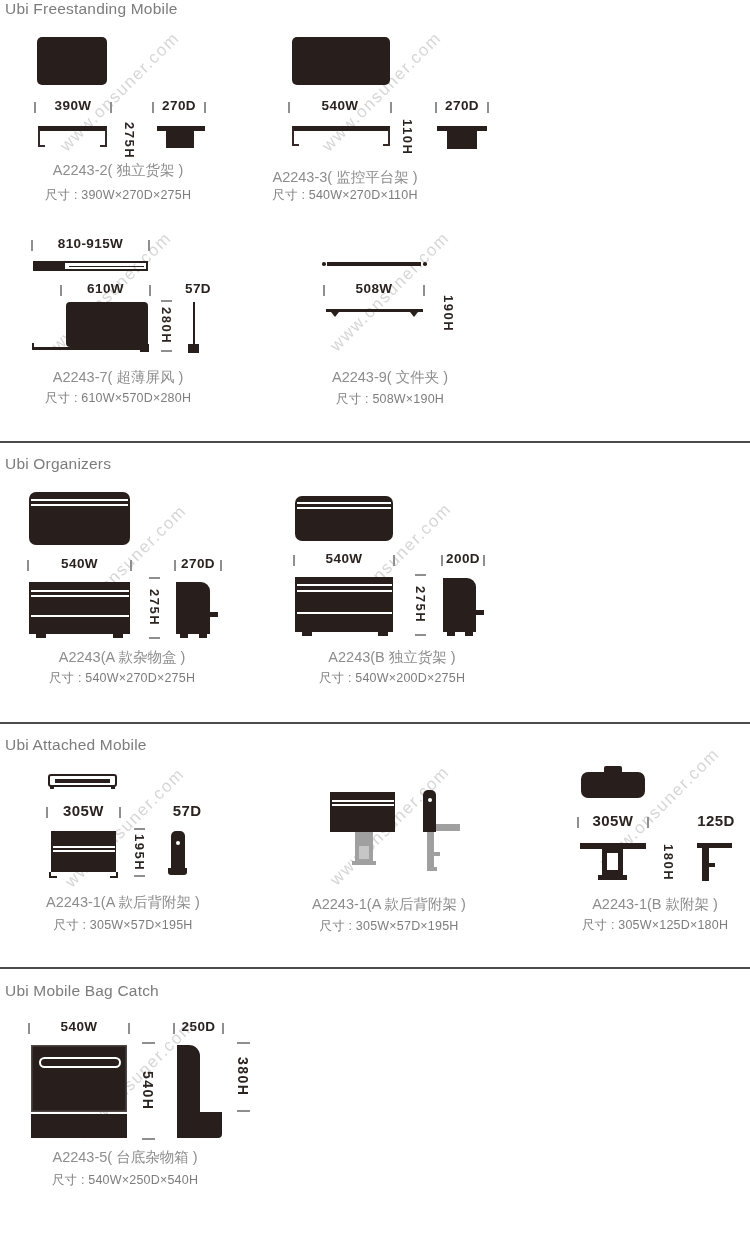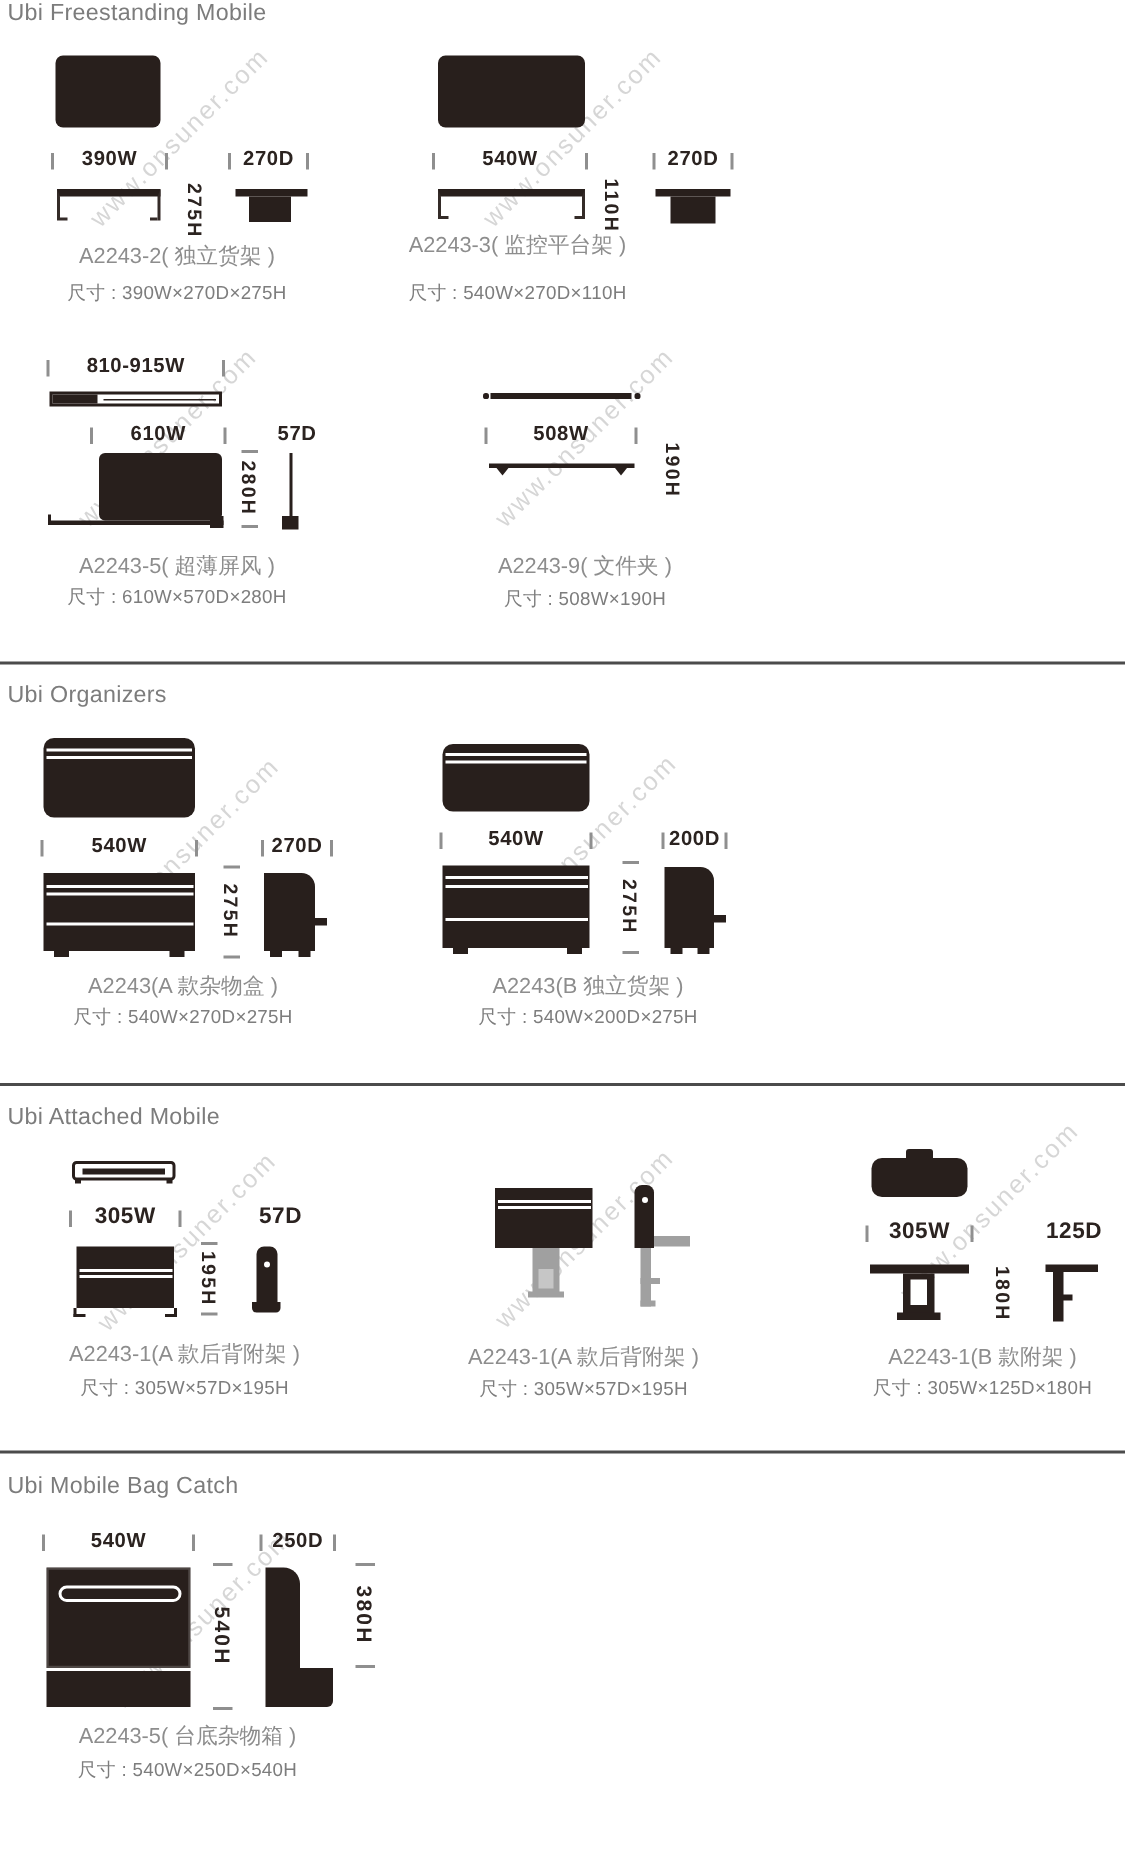--- a/index.html
+++ b/index.html
@@ -85,21 +85,21 @@
     <span class="lbl">270D</span>
     <span class="vtick"></span>
   </div>
   <div class="abs bracket" style="left:292px;top:126px;width:98px;height:20px">
     <span class="nub" style="left:0"></span>
     <span class="nub" style="right:0"></span>
   </div>
   <span class="abs vlbl" style="left:400px;top:119px">110H</span>
   <div class="abs ink" style="left:437px;top:126px;width:50px;height:5px"></div>
   <div class="abs ink" style="left:447px;top:131px;width:30px;height:18px"></div>
-  <div class="abs caption" style="left:255px;top:154px;width:180px">A2243-3( 监控平台架 )</div>
+  <div class="abs caption" style="left:255px;top:168px;width:180px">A2243-3( 监控平台架 )</div>
   <div class="abs sizeline" style="left:245px;top:187px;width:200px">尺寸 : 540W×270D×110H</div>
 
   <div class="abs hdim" style="left:31px;top:237px;width:119px">
     <span class="vtick"></span>
     <span class="lbl">810-915W</span>
     <span class="vtick"></span>
   </div>
   <div class="abs" style="left:33px;top:261px;width:115px;height:10px;border:2px solid #281f1c;box-sizing:border-box">
     <span style="position:absolute;left:0;top:0;width:30px;height:100%;background:#281f1c"></span>
     <span style="position:absolute;left:34px;right:2px;top:45%;height:1.5px;background:#281f1c"></span>
@@ -116,21 +116,21 @@
   <div class="abs ink" style="left:32px;top:343px;width:2px;height:6px"></div>
   <div class="abs ink" style="left:32px;top:347px;width:117px;height:2.5px"></div>
   <div class="abs ink" style="left:140px;top:344px;width:9px;height:8px"></div>
   <div class="abs vdim" style="left:159px;top:300px;height:52px">
     <span class="htick"></span>
     <span class="vlbl">280H</span>
     <span class="htick"></span>
   </div>
   <div class="abs ink" style="left:193px;top:302px;width:2px;height:43px"></div>
   <div class="abs ink" style="left:188px;top:344px;width:11px;height:9px"></div>
-  <div class="abs caption" style="left:28px;top:368px;width:180px">A2243-5( 超薄屏风 )</div>
+  <div class="abs caption" style="left:28px;top:368px;width:180px">A2243-7( 超薄屏风 )</div>
   <div class="abs sizeline" style="left:18px;top:390px;width:200px">尺寸 : 610W×570D×280H</div>
 
   <div class="abs ink" style="left:327px;top:262px;width:94px;height:4px"></div>
   <div class="abs ink" style="left:322px;top:262px;width:3.5px;height:3.5px;border-radius:50%"></div>
   <div class="abs ink" style="left:423px;top:262px;width:3.5px;height:3.5px;border-radius:50%"></div>
   <div class="abs hdim" style="left:323px;top:282px;width:102px">
     <span class="vtick"></span>
     <span class="lbl">508W</span>
     <span class="vtick"></span>
   </div>

